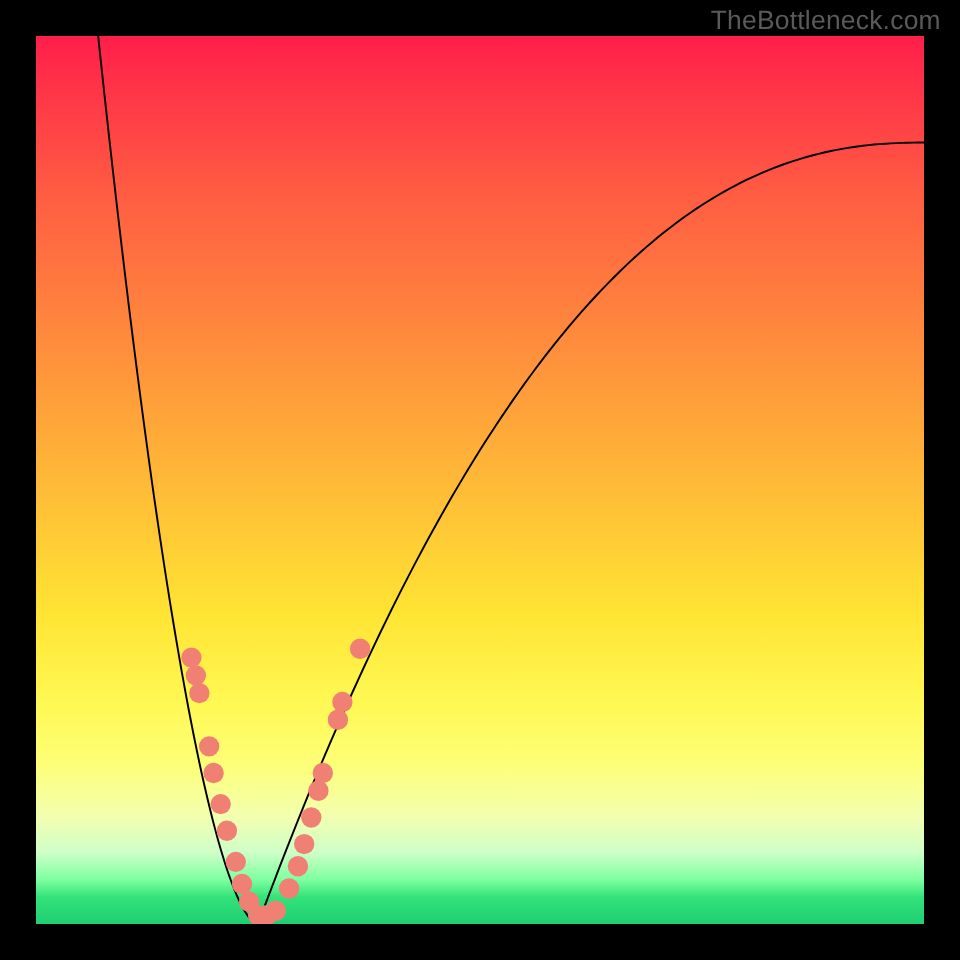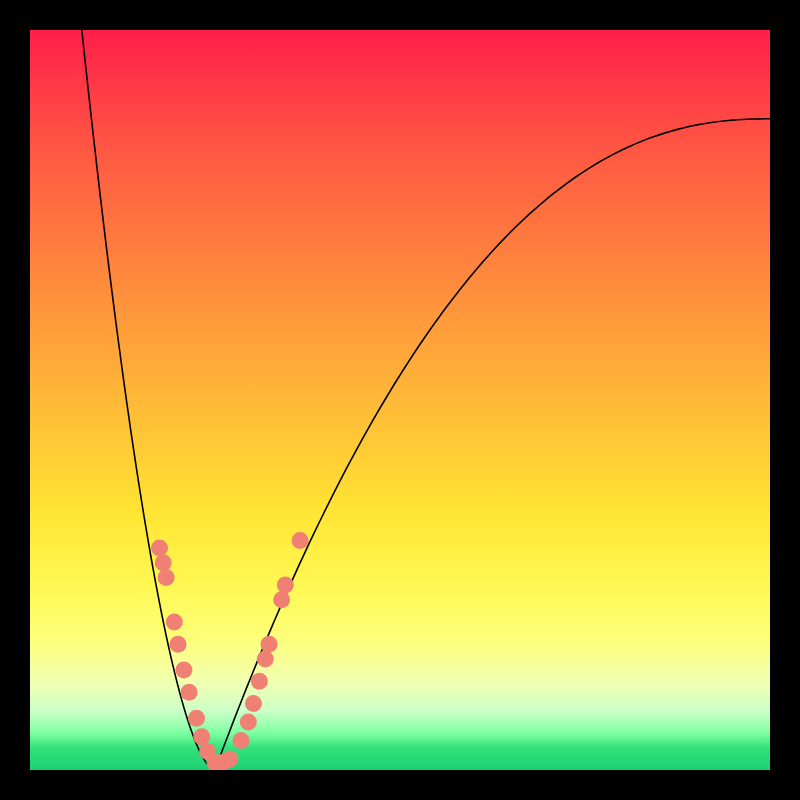--- a/index.html
+++ b/index.html
@@ -99,13 +99,14 @@
           <circle cx="223.48" cy="673.40" r="8.5" class="data-dot"></circle>
           <circle cx="229.40" cy="651.20" r="8.5" class="data-dot"></circle>
           <circle cx="235.32" cy="629.00" r="8.5" class="data-dot"></circle>
           <circle cx="239.02" cy="614.20" r="8.5" class="data-dot"></circle>
           <circle cx="251.60" cy="569.80" r="8.5" class="data-dot"></circle>
           <circle cx="255.30" cy="555.00" r="8.5" class="data-dot"></circle>
           <circle cx="270.10" cy="510.60" r="8.5" class="data-dot"></circle>
         </g>
     </svg>
   </div>
+  <div class="watermark">TheBottleneck.com</div>
 </div>
 
 </body></html>

